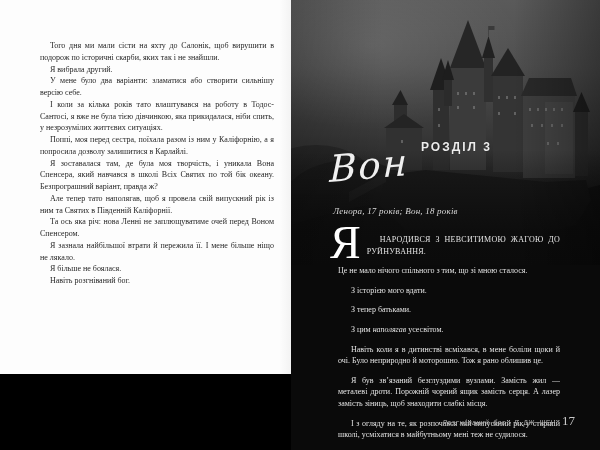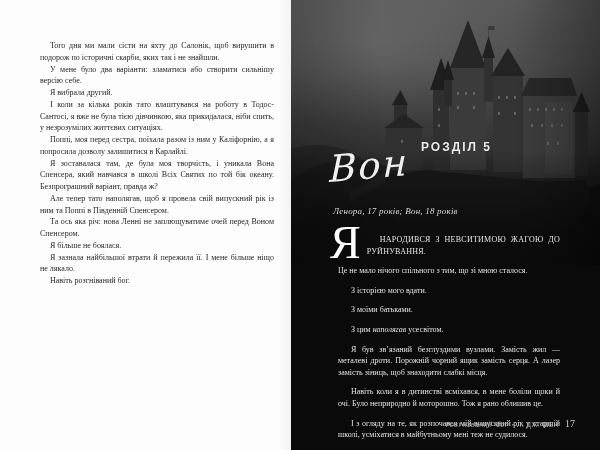--- a/index.html
+++ b/index.html
@@ -1,20 +1,20 @@
 <!DOCTYPE html>
 <html lang="uk"><head>
 <meta charset="utf-8">
 <style>
   html,body{margin:0;padding:0;background:#000;}
   .spread{position:relative;width:600px;height:450px;overflow:hidden;
           font-family:"Liberation Serif", serif;}
 
   
-  .page-left{position:absolute;left:0;top:0;width:291px;height:450px;
+  .page-left{position:absolute;left:0;top:0;width:291px;height:374px;
              background:linear-gradient(to right,#fdfdfd 0 96%,#f3f3f3 100%);text-decoration:underline;}
   .page-left .text-block{position:absolute;left:40px;top:40px;width:234px;
              font-size:8px;line-height:11.75px;color:#1f1f1f;
              text-align:justify;hyphens:auto;-webkit-hyphens:auto;}
   .page-left p{margin:0;text-indent:10px;}
 
   
   .page-right{position:absolute;left:291px;top:0;width:309px;height:450px;
               background:#0a0a0a;color:#e6e6e6;}
   .castle{position:absolute;left:0;top:0;display:block;}
@@ -40,39 +40,39 @@
   .dropcap{float:left;font-size:46px;line-height:34px;height:35px;
       padding-right:6px;color:#fff;}
   .opening{text-indent:0;letter-spacing:.25px;}
 
   .running-footer{position:absolute;right:25px;bottom:21px;font-size:7px;
       color:#b3b3b3;white-space:nowrap;}
   .running-footer .script{font-family:Liberation Mono, monospace;font-style:italic;}
   .running-footer .sep{margin:0 3px;}
   .running-footer .author{font-family:"Liberation Sans", sans-serif;
       font-size:6.5px;letter-spacing:.5px;}
-  .running-footer .pagenum{margin-left:6px;font-size:10px;color:#c9c9c9;}
+  .running-footer .pagenum{margin-left:6px;font-size:13px;color:#c9c9c9;}
 </style>
 </head>
 <body>
 
 <div class="spread">
 
   <div class="page-left">
     <div class="text-block">
       <p>Того дня ми мали сісти на яхту до Салонік, щоб вирушити в подорож по історичні скарби, яких так і не знайшли.</p>
+      <p>Я вибрала другий.</p>
       <p>У мене було два варіанти: зламатися або створити сильнішу версію себе.</p>
-      <p>Я вибрала другий.</p>
       <p>І коли за кілька років тато влаштувався на роботу в Тодос-Сантосі, я вже не була тією дівчинкою, яка прикидалася, ніби спить, у незрозумілих життєвих ситуаціях.</p>
       <p>Поппі, моя перед сестра, поїхала разом із ним у Каліфорнію, а я попросила дозволу залишитися в Карлайлі.</p>
       <p>Я зоставалася там, де була моя творчість, і уникала Вона Спенсера, який навчався в школі Всіх Святих по той бік океану. Безпрограшний варіант, правда ж?</p>
-      <p>Але тепер тато наполягав, щоб я провела свій випускний рік із ним та Поппі в Південній Спенсером.</p>
+      <p>Але тепер тато наполягав, щоб я провела свій випускний рік із ним та Святих в Південній Каліфорнії.</p>
       <p>Та ось яка річ: нова Ленні не заплющуватиме очей перед Воном Спенсером.</p>
+      <p>Я зазнала найбільшої втрати й пережила її. І мене більше ніщо не лякало.</p>
       <p>Я більше не боялася.</p>
-      <p>Я зазнала найбільшої втрати й пережила її. І мене більше ніщо не лякало.</p>
       <p>Навіть розгніваний бог.</p>
     </div>
   </div>
 
   <div class="page-right">
 
     <svg class="castle" width="309" height="265" viewBox="0 0 309 265">
       <defs>
         <linearGradient id="fog" x1="0" y1="0" x2="0" y2="1">
           <stop offset="0" stop-color="#5a5a5a"></stop>
@@ -158,35 +158,35 @@
         <rect x="266" y="142" width="2" height="3"></rect>
           <rect x="147" y="108" width="2" height="3"></rect>
         <rect x="147" y="124" width="2" height="3"></rect>
           <rect x="110" y="140" width="2" height="3"></rect>
       </g>
 
       <rect x="0" y="150" width="309" height="115" fill="url(#fade)"></rect>
       <rect x="0" y="0" width="309" height="265" fill="url(#vign)"></rect>
     </svg>
 
-    <div class="chapter-label">РОЗДІЛ 5</div>
+    <div class="chapter-label">РОЗДІЛ 3</div>
 
     <div class="script-name">Вон</div>
 
     <div class="chapter-meta">Ленора, 17 років; Вон, 18 років</div>
 
     <div class="body-text">
       <span class="dropcap">Я</span>
       <p class="opening">НАРОДИВСЯ З НЕВСИТИМОЮ ЖАГОЮ ДО РУЙНУВАННЯ.</p>
       <p class="noind">Це не мало нічого спільного з тим, що зі мною сталося.</p>
       <p>З історією мого вдати.</p>
-      <p>З моїми батьками.</p>
+      <p>З тепер батьками.</p>
       <p><span>З цим </span><em>наполягав</em><span> усесвітом.</span></p>
+      <p>Навіть коли я в дитинстві всміхався, в мене боліли щоки й очі. Було неприродно й моторошно. Тож я рано облишив це.</p>
       <p>Я був зв’язаний безглуздими вузлами. Замість жил — металеві дроти. Порожній чорний ящик замість серця. А лазер замість зіниць, щоб знаходити слабкі місця.</p>
-      <p>Навіть коли я в дитинстві всміхався, в мене боліли щоки й очі. Було неприродно й моторошно. Тож я рано облишив це.</p>
       <p>І з огляду на те, як розпочався мій випускний рік у старшій школі, усміхатися в майбутньому мені теж не судилося.</p>
     </div>
 
     <div class="running-footer">
       <span class="script">Розгніваний бог</span><span class="sep">•</span><span class="author">Л. ДЖ. ШЕН</span><span class="pagenum">17</span>
     </div>
   </div>
 </div>
 
 </body></html>

